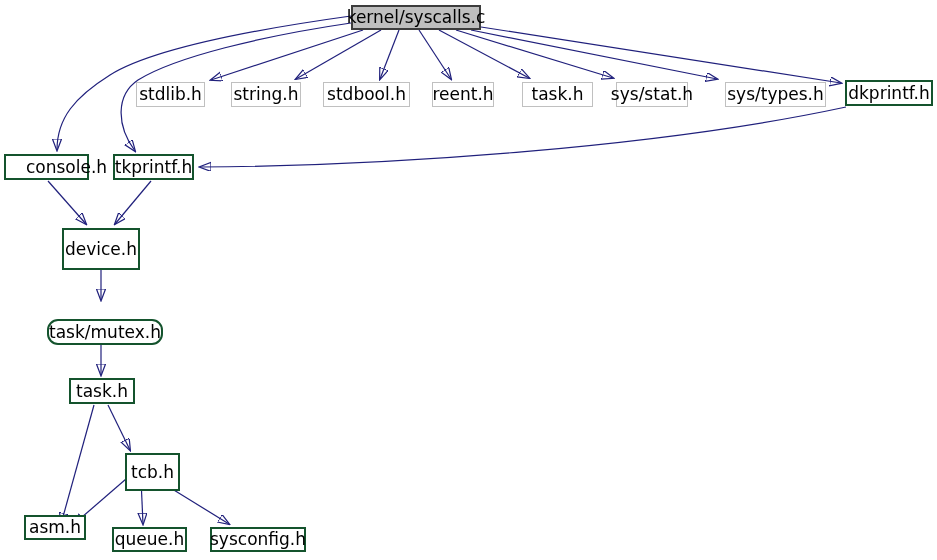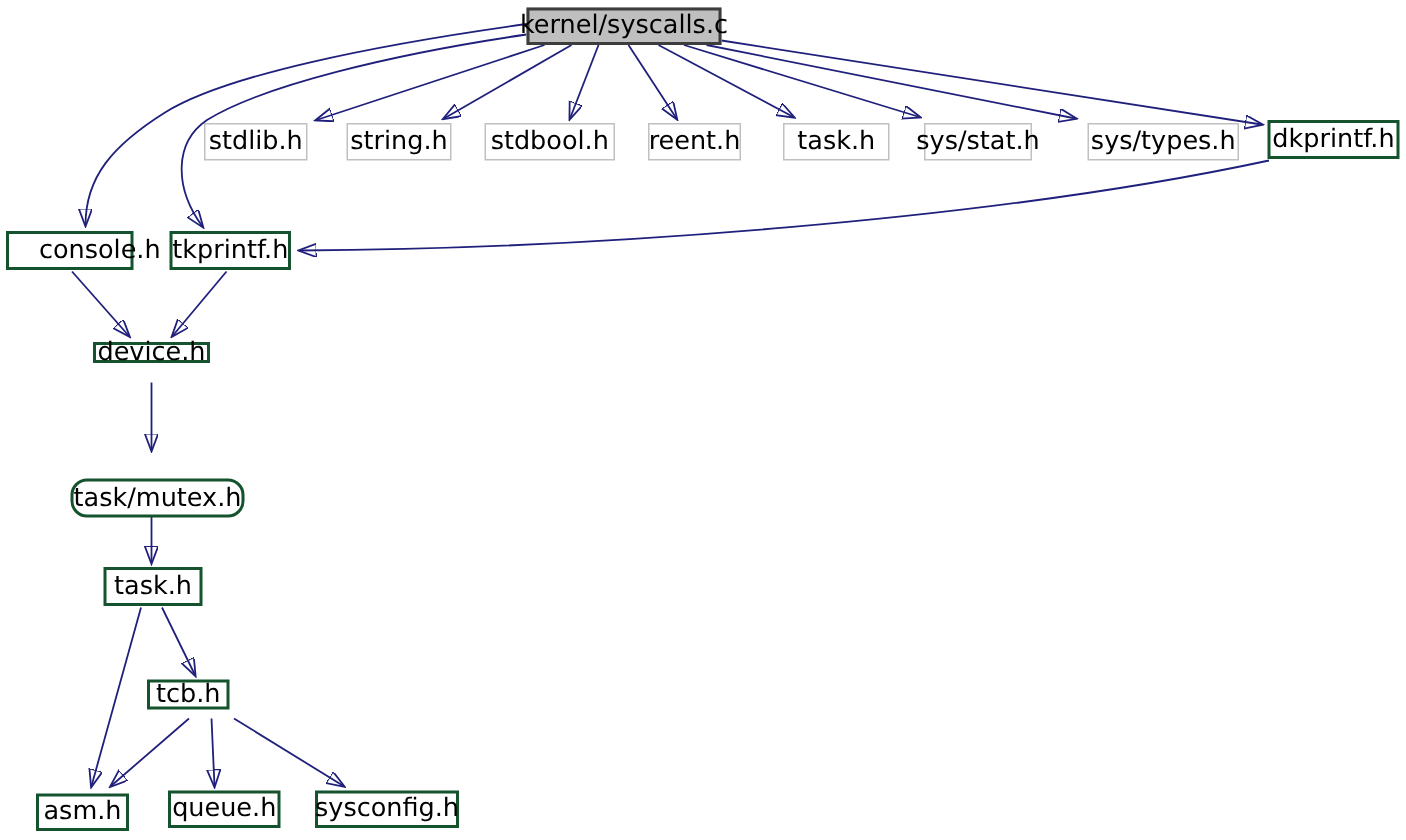--- a/index.html
+++ b/index.html
@@ -86,21 +86,21 @@
   <div class="node" style="left:231px; top:82px; width:70px;  height:25px;">string.h</div>
   <div class="node" style="left:323px; top:82px; width:87px;  height:25px;">stdbool.h</div>
   <div class="node" style="left:432px; top:82px; width:62px;  height:25px;">reent.h</div>
   <div class="node" style="left:522px; top:82px; width:71px;  height:25px;">task.h</div>
   <div class="node" style="left:616px; top:82px; width:72px;  height:25px;">sys/stat.h</div>
   <div class="node" style="left:725px; top:82px; width:101px; height:25px;">sys/types.h</div>
 
   <div class="node node--linked" style="left:845px; top:80px;  width:88px;  height:26px;">dkprintf.h</div>
   <div class="node node--linked" style="left:4px;   top:154px; width:85px;  height:26px;padding-left:40px;">console.h</div>
   <div class="node node--linked" style="left:113px; top:154px; width:81px;  height:26px;">tkprintf.h</div>
-  <div class="node node--linked" style="left:62px;  top:228px; width:78px;  height:14px;">device.h</div>
+  <div class="node node--linked" style="left:62px;  top:228px; width:78px;  height:42px;">device.h</div>
   <div class="node node--linked" style="left:47px;  top:319px; width:116px; height:26px;border-radius:11px;">task/mutex.h</div>
   <div class="node node--linked" style="left:69px;  top:378px; width:66px;  height:26px;">task.h</div>
-  <div class="node node--linked" style="left:98px; top:453px; width:55px;  height:20px;">tcb.h</div>
-  <div class="node node--linked" style="left:24px;  top:529px; width:62px;  height:25px;">asm.h</div>
+  <div class="node node--linked" style="left:125px; top:453px; width:55px;  height:38px;">tcb.h</div>
+  <div class="node node--linked" style="left:24px;  top:515px; width:62px;  height:25px;">asm.h</div>
   <div class="node node--linked" style="left:112px; top:527px; width:75px;  height:25px;">queue.h</div>
   <div class="node node--linked" style="left:210px; top:527px; width:96px;  height:25px;">sysconfig.h</div>
 
 </div>
 
 </body></html>

